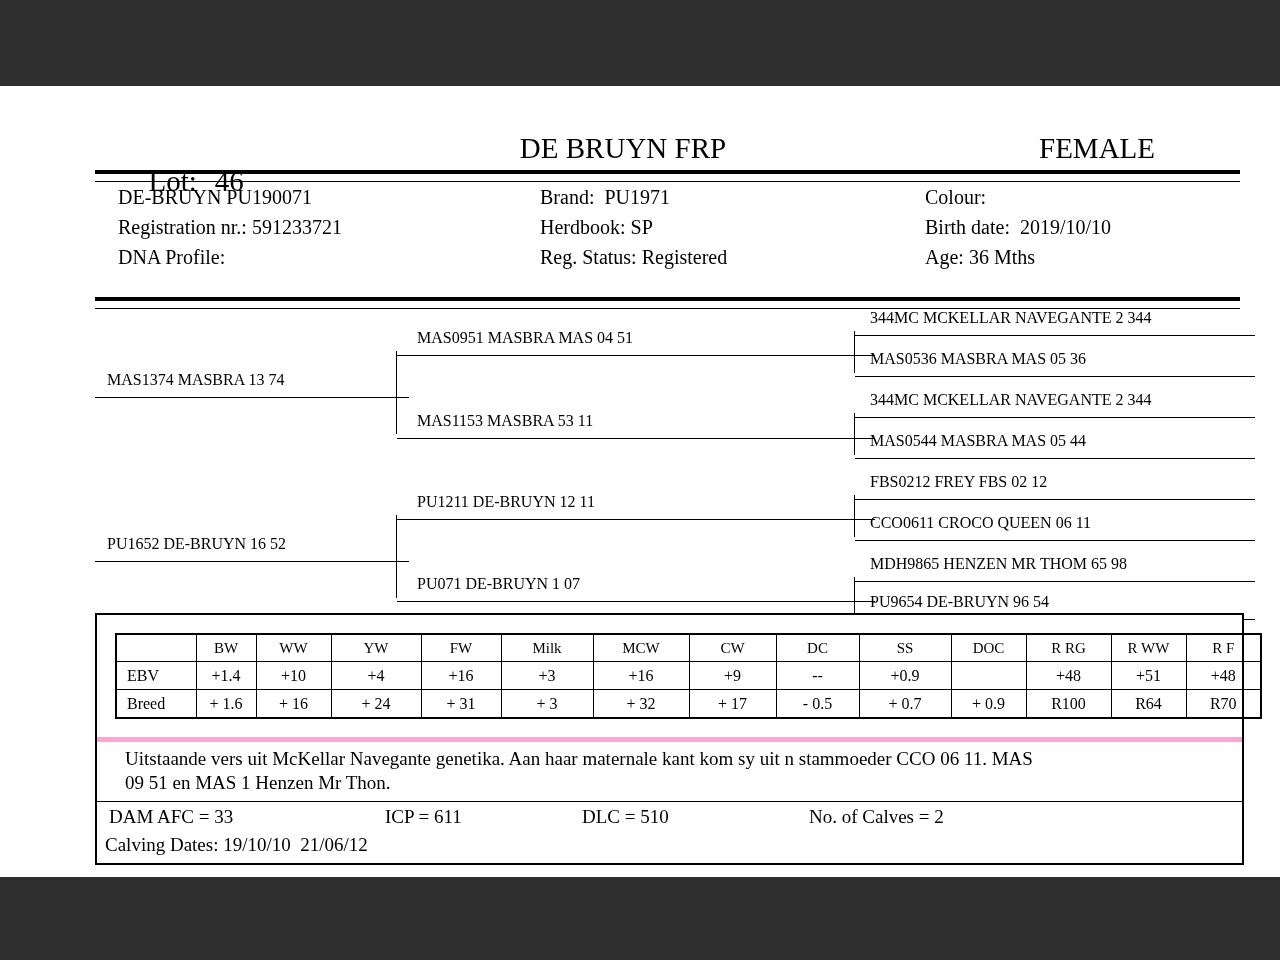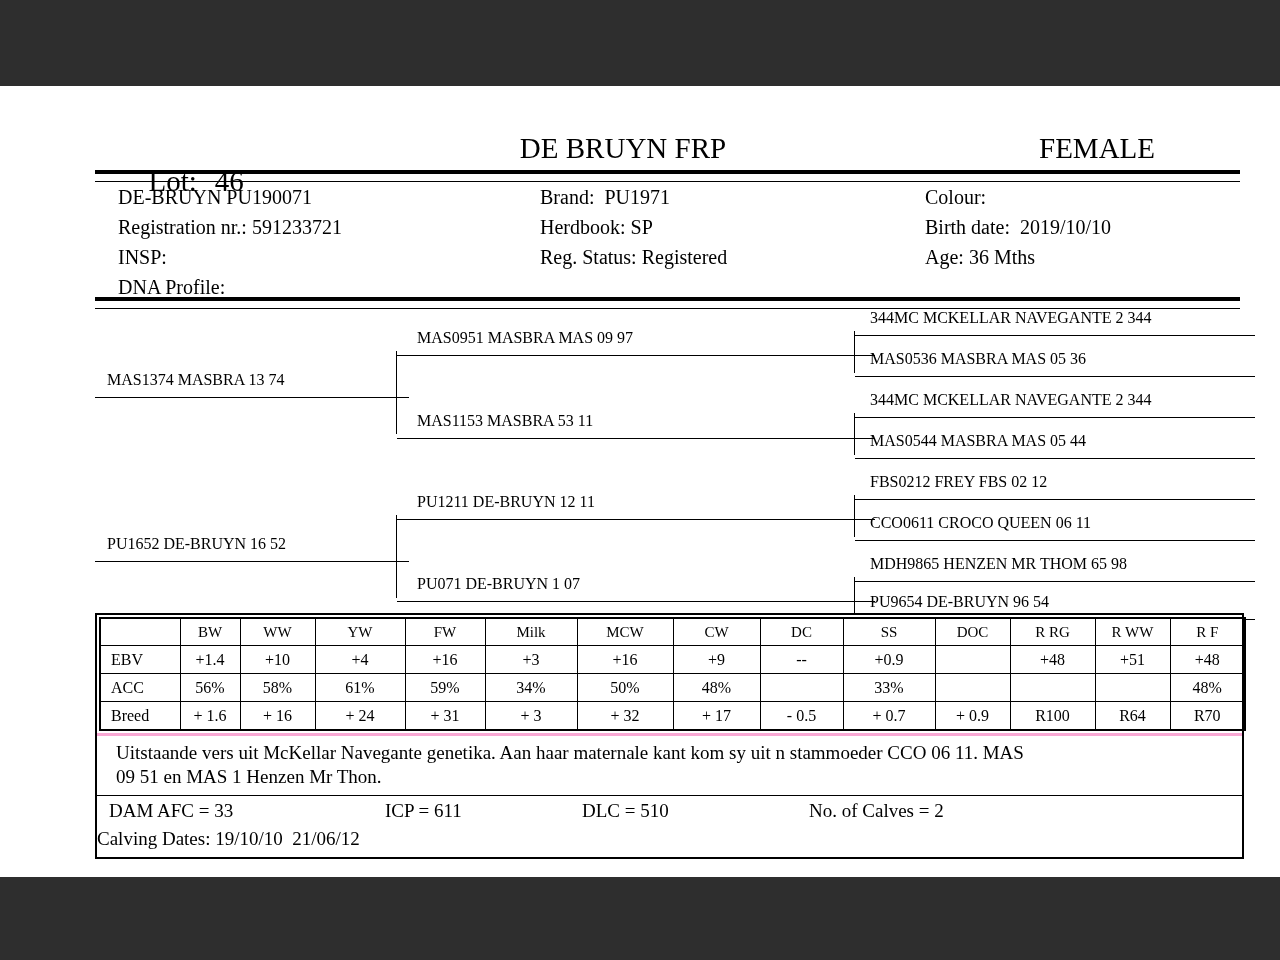--- a/index.html
+++ b/index.html
@@ -32,34 +32,34 @@
   .info-line { white-space: pre; }
 
   .ped-name { position: absolute; font-size: 16px; line-height: 19px; padding-bottom: 8px;
               border-bottom: 1px solid #000; white-space: nowrap; }
   .g1 { left: 95px;  width: 302px; padding-left: 12px; }
   .g2 { left: 397px; width: 458px; padding-left: 20px; }
   .g3 { left: 855px; width: 385px; padding-left: 15px; }
   .vline { position: absolute; width: 1px; background: #000; }
 
   .lower-box { position: absolute; left: 95px; top: 527px; width: 1145px; border: 2px solid #000; background: #fff; }
-  .ebv-wrap { padding: 2px; border-bottom: 3px solid #f9a8d4; }
+  .ebv-wrap { padding: 18px; border-bottom: 5px solid #f9a8d4; }
   table.ebv { width: 100%; border-collapse: collapse; border: 2px solid #000; table-layout: fixed; }
   table.ebv th, table.ebv td { border: 1px solid #000; font-weight: normal; text-align: center;
                                white-space: pre; overflow: hidden; padding: 0; }
   table.ebv th { height: 26px; font-size: 15px; }
   table.ebv td { height: 27px; font-size: 16px; }
   table.ebv .rowlabel { text-align: left; padding-left: 10px; }
 
-  .comment { padding: 5px 19px 6px; font-size: 19px; line-height: 24px; }
+  .comment { padding: 5px 28px 6px; font-size: 19px; line-height: 24px; }
   .dam-sec { border-top: 1px solid #000; padding: 4px 0 6px; font-size: 19px; }
   .dam-row { position: relative; height: 26px; }
   .dam-row span { position: absolute; top: 0; white-space: pre; }
   .dam-afc { left: 12px; } .dam-icp { left: 288px; } .dam-dlc { left: 485px; } .dam-calves { left: 712px; }
-  .calving { padding-left: 0; line-height: 25px; white-space: pre; font-family: Liberation Serif, serif; }
+  .calving { padding-left: 8px; line-height: 25px; white-space: pre; font-family: Liberation Serif, serif; }
 </style>
 </head>
 <body>
 
 <div class="stage">
   <div class="bar top"></div>
   <div class="bar bottom"></div>
 
   <div class="paper">
 
@@ -67,40 +67,39 @@
       <span>Lot:</span><span class="lotnum">46</span>
     </div>
     <div class="hdr-item hdr-title">DE BRUYN FRP</div>
     <div class="hdr-item hdr-sex">FEMALE</div>
 
     <div class="rule rule1"></div>
 
     <div class="info-col c1">
       <div class="info-line">DE-BRUYN PU190071</div>
       <div class="info-line">Registration nr.: 591233721</div>
-      <div class="info-line">INSP:</div>
       <div class="info-line">DNA Profile:</div>
     </div>
     <div class="info-col c2">
       <div class="info-line">Brand:  PU1971</div>
       <div class="info-line">Herdbook: SP</div>
       <div class="info-line">Reg. Status: Registered</div>
     </div>
     <div class="info-col c3">
       <div class="info-line">Colour:</div>
       <div class="info-line">Birth date:  2019/10/10</div>
       <div class="info-line">Age: 36 Mths</div>
     </div>
 
     <div class="rule rule2"></div>
 
     <div class="ped-name g1" style="top:284px">MAS1374 MASBRA 13 74</div>
     <div class="ped-name g1" style="top:448px">PU1652 DE-BRUYN 16 52</div>
 
-    <div class="ped-name g2" style="top:242px">MAS0951 MASBRA MAS 09 97</div>
+    <div class="ped-name g2" style="top:242px">MAS0951 MASBRA MAS 04 51</div>
     <div class="ped-name g2" style="top:325px">MAS1153 MASBRA 53 11</div>
     <div class="ped-name g2" style="top:406px">PU1211 DE-BRUYN 12 11</div>
     <div class="ped-name g2" style="top:488px">PU071 DE-BRUYN 1 07</div>
 
     <div class="ped-name g3" style="top:222px">344MC MCKELLAR NAVEGANTE 2 344</div>
     <div class="ped-name g3" style="top:263px">MAS0536 MASBRA MAS 05 36</div>
     <div class="ped-name g3" style="top:304px">344MC MCKELLAR NAVEGANTE 2 344</div>
     <div class="ped-name g3" style="top:345px">MAS0544 MASBRA MAS 05 44</div>
     <div class="ped-name g3" style="top:386px">FBS0212 FREY FBS 02 12</div>
     <div class="ped-name g3" style="top:427px">CCO0611 CROCO QUEEN 06 11</div>
@@ -160,36 +159,20 @@
             <td>+16</td>
             <td>+9</td>
             <td>--</td>
             <td>+0.9</td>
             <td></td>
             <td>+48</td>
             <td>+51</td>
             <td>+48</td>
           </tr>
           <tr>
-            <td class="rowlabel">ACC</td>
-            <td>56%</td>
-            <td>58%</td>
-            <td>61%</td>
-            <td>59%</td>
-            <td>34%</td>
-            <td>50%</td>
-            <td>48%</td>
-            <td></td>
-            <td>33%</td>
-            <td></td>
-            <td></td>
-            <td></td>
-            <td>48%</td>
-          </tr>
-          <tr>
             <td class="rowlabel">Breed</td>
             <td>+ 1.6</td>
             <td>+ 16</td>
             <td>+ 24</td>
             <td>+ 31</td>
             <td>+ 3</td>
             <td>+ 32</td>
             <td>+ 17</td>
             <td>- 0.5</td>
             <td>+ 0.7</td>

